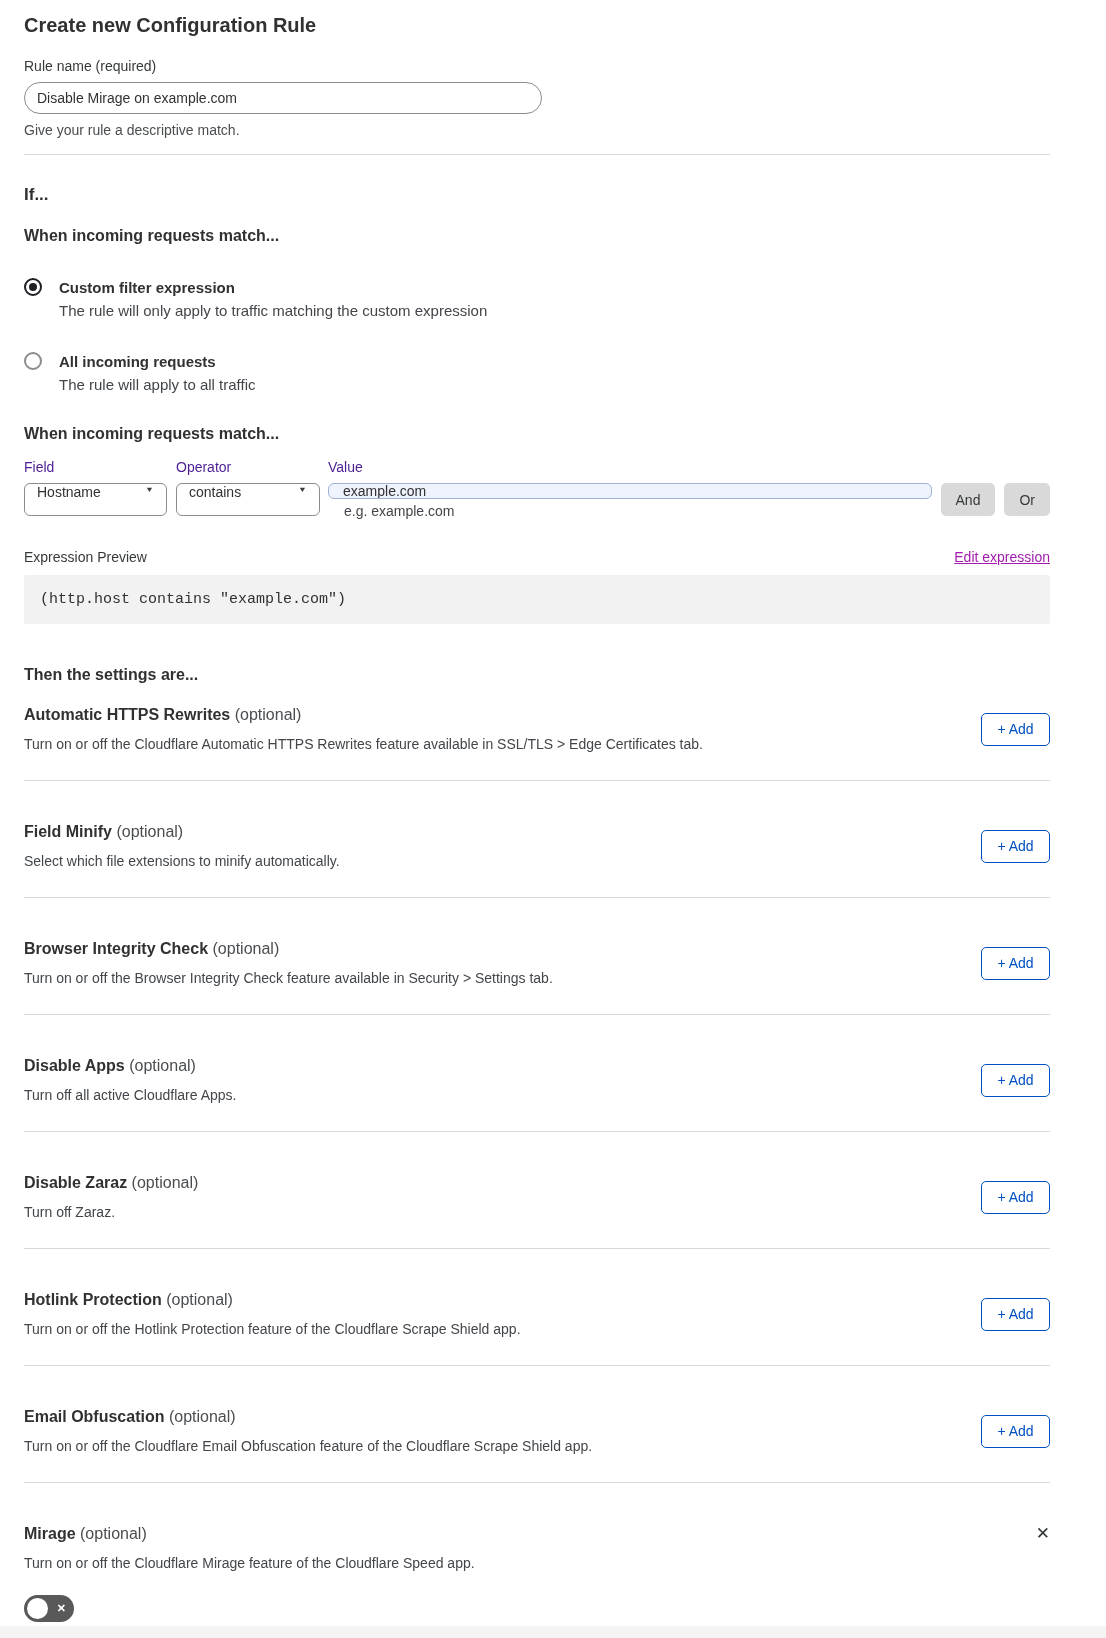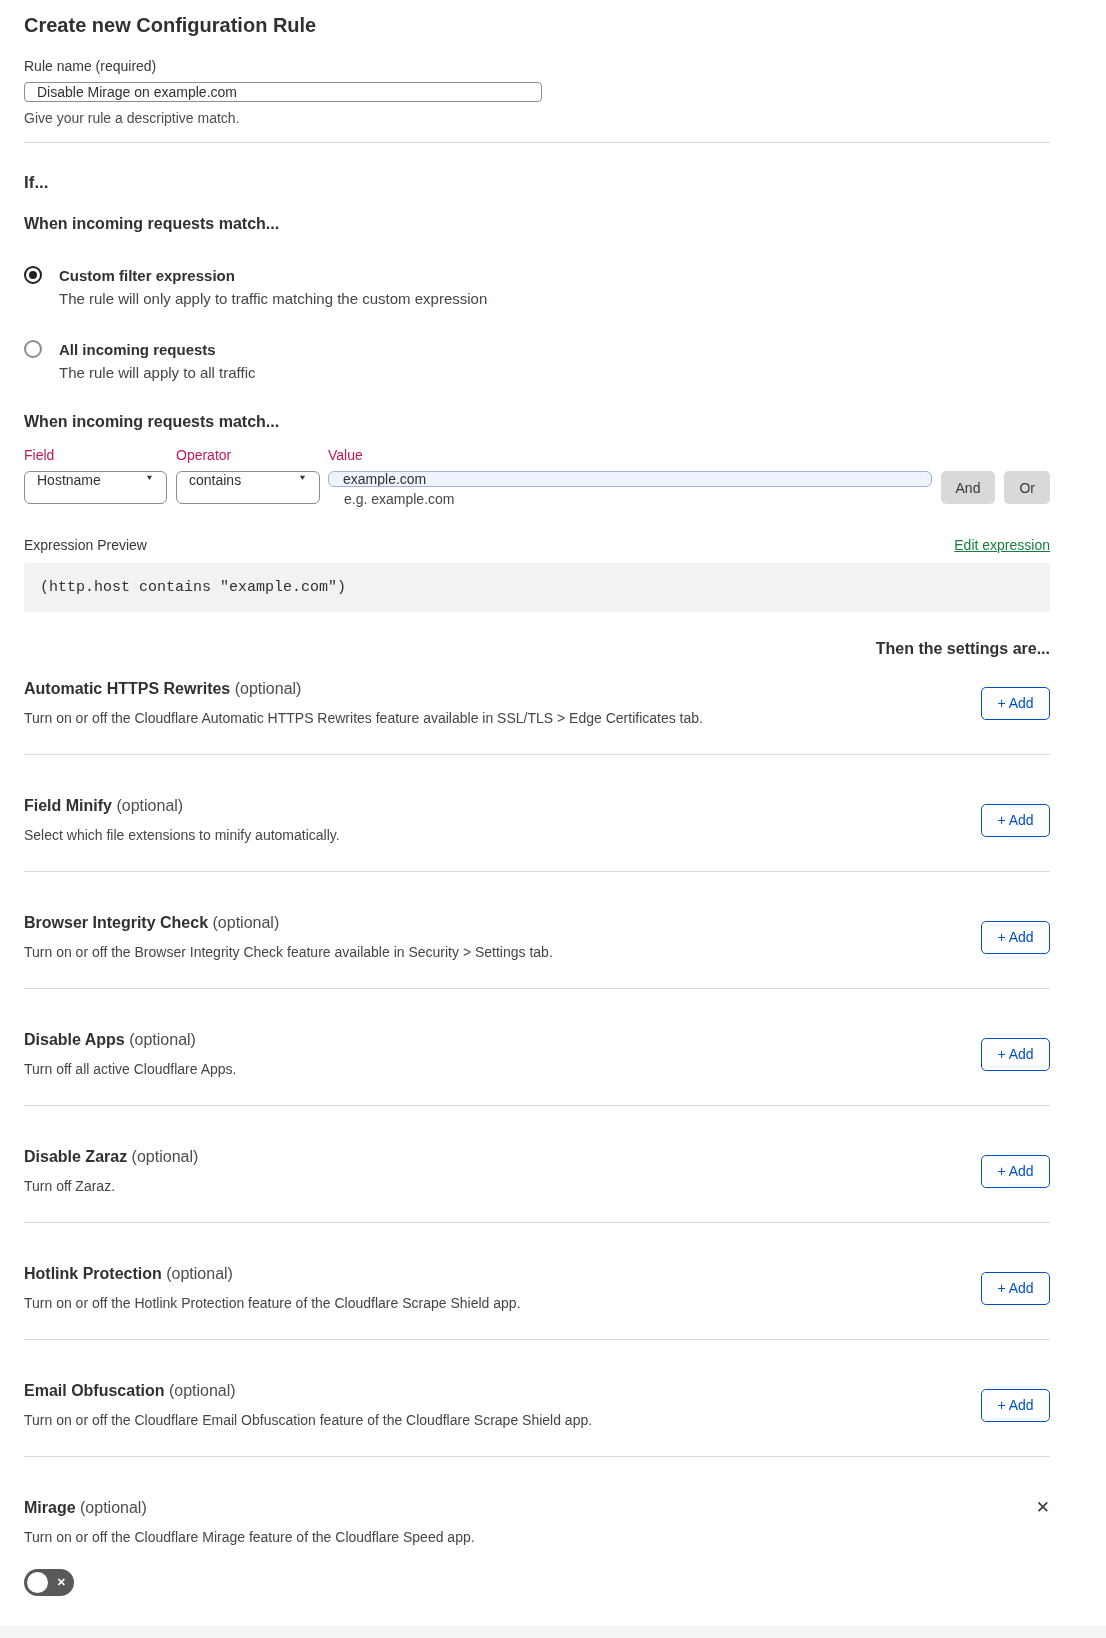--- a/index.html
+++ b/index.html
@@ -10,22 +10,22 @@
     color: #36393a;
     position: relative;
     overflow: hidden;
   }
   .page { padding: 12px 56px 0 24px; }
 
   h1.page-title { font-size: 20px; line-height: 26px; font-weight: 700; color: #313131; }
 
   .field-label { margin-top: 18px; font-size: 14px; line-height: 20px; color: #36393a; }
   .text-input {
-    margin-top: 6px; width: 518px; height: 20px;
-    border: 1px solid #8c8c8c; border-radius: 4px;
+    margin-top: 6px; width: 518px; height: 32px;
+    border: 1px solid #8c8c8c; border-radius: 16px;
     padding: 0 12px; font-size: 14px; color: #313131;
     font-family: "Liberation Sans", sans-serif; background: #fff;
     display: block; outline: none;
   }
   .helper-text { margin-top: 6px; font-size: 14px; line-height: 20px; color: #4a4d50; }
 
   .top-divider { margin-top: 14px; border: none; border-top: 1px solid #d9d9d9; }
 
   .if-heading { margin-top: 28px; font-size: 17px; line-height: 24px; font-weight: 700; color: #313131; }
   .match-heading { margin-top: 18px; font-size: 16px; line-height: 22px; font-weight: 700; color: #313131; }
@@ -40,21 +40,21 @@
   .radio-circle.selected::after {
     content: ""; position: absolute; left: 3px; top: 3px;
     width: 8px; height: 8px; border-radius: 50%; background: #1f2023;
   }
   .radio-label { font-size: 15px; line-height: 21px; font-weight: 700; color: #313131; }
   .radio-desc { margin-top: 3px; font-size: 15px; line-height: 20px; color: #42464a; }
 
   .builder-heading { margin-top: 28px; }
   .builder-row { margin-top: 12px; display: flex; align-items: flex-start; }
   .builder-col { display: flex; flex-direction: column; }
-  .col-label { font-size: 14px; line-height: 20px; color: #be185d; }
+  .col-label { font-size: 14px; line-height: 20px; color: #4c1d95; }
   .select-box {
     margin-top: 6px; height: 33px; border: 1px solid #8c8c8c; border-radius: 6px;
     background: #fff; display: flex; align-items: flex-start; justify-content: space-between;
     padding: 0 12px; font-size: 14px; color: #313131; cursor: pointer;
   }
   .caret { font-size: 9px; color: #3a3d40; margin-left: 8px; transform: scaleY(0.85); }
   .field-col { width: 143px; margin-right: 9px; }
   .operator-col { width: 144px; margin-right: 8px; }
   .value-col { flex: 1 1 auto; }
   .value-input {
@@ -66,28 +66,28 @@
   .value-helper { margin-top: 2px; margin-left: 16px; font-size: 14px; line-height: 20px; color: #42464a; }
   .conj-buttons { display: flex; padding-top: 26px; margin-left: 9px; gap: 9px; }
   .conj-btn {
     height: 33px; border: none; border-radius: 5px; background: #d9d9d9;
     color: #36393a; font-size: 14px; font-family: "Liberation Sans", sans-serif;
     padding: 0 15px; cursor: pointer;
   }
 
   .preview-row { margin-top: 26px; display: flex; justify-content: space-between; align-items: flex-end; }
   .preview-label { font-size: 14px; line-height: 20px; color: #36393a; }
-  .edit-link { font-size: 14px; line-height: 20px; color: #15803d; text-decoration: underline; cursor: pointer; }
+  .edit-link { font-size: 14px; line-height: 20px; color: #a21caf; text-decoration: underline; cursor: pointer; }
   .expression-box {
     margin-top: 8px; height: 49px; background: #f2f2f2; border-radius: 2px;
     display: flex; align-items: center; padding: 0 16px;
     font-family: "Liberation Mono", monospace; font-size: 15px; color: #313131;
   }
 
-  .settings-heading { margin-top: 26px; font-size: 16px; line-height: 22px; font-weight: 700; color: #313131; text-align: right; }
+  .settings-heading { margin-top: 40px; font-size: 16px; line-height: 22px; font-weight: 700; color: #313131; }
 
   .setting-row {
     padding: 40px 0 26px; border-bottom: 1px solid #d9d9d9;
     display: flex; justify-content: space-between; align-items: center;
   }
   .setting-row.first { padding-top: 18px; }
   .setting-title { font-size: 16px; line-height: 22px; color: #313131; }
   .setting-title .title-main { font-weight: 700; }
   .setting-title .title-optional { font-weight: 400; color: #4a4d50; }
   .setting-desc { margin-top: 8px; font-size: 14px; line-height: 20px; color: #42464a; }

